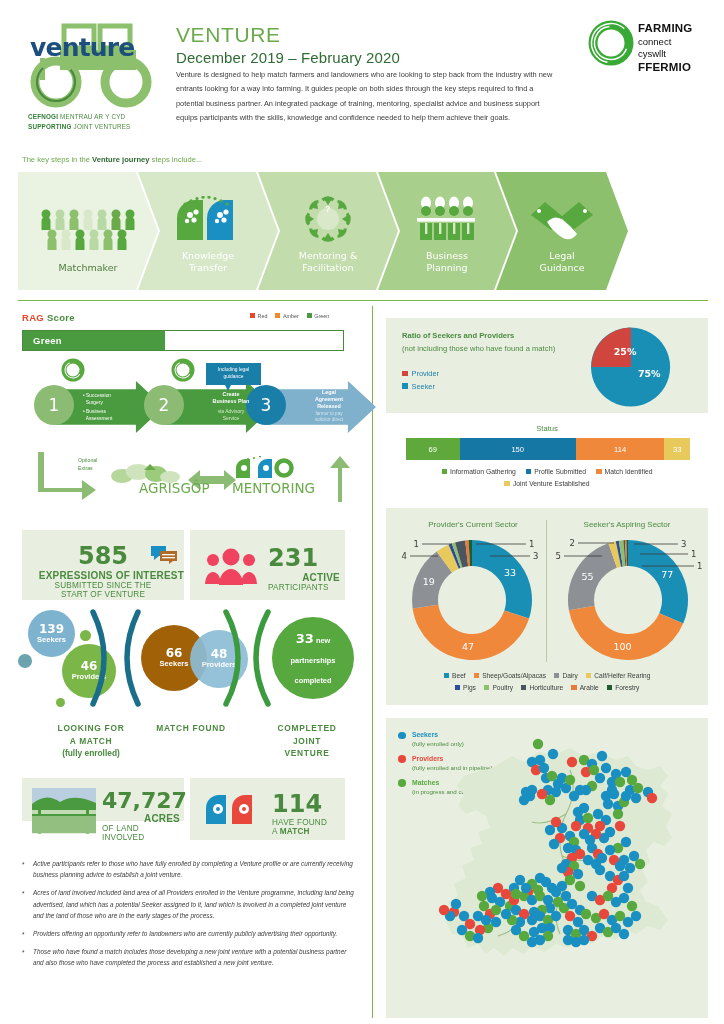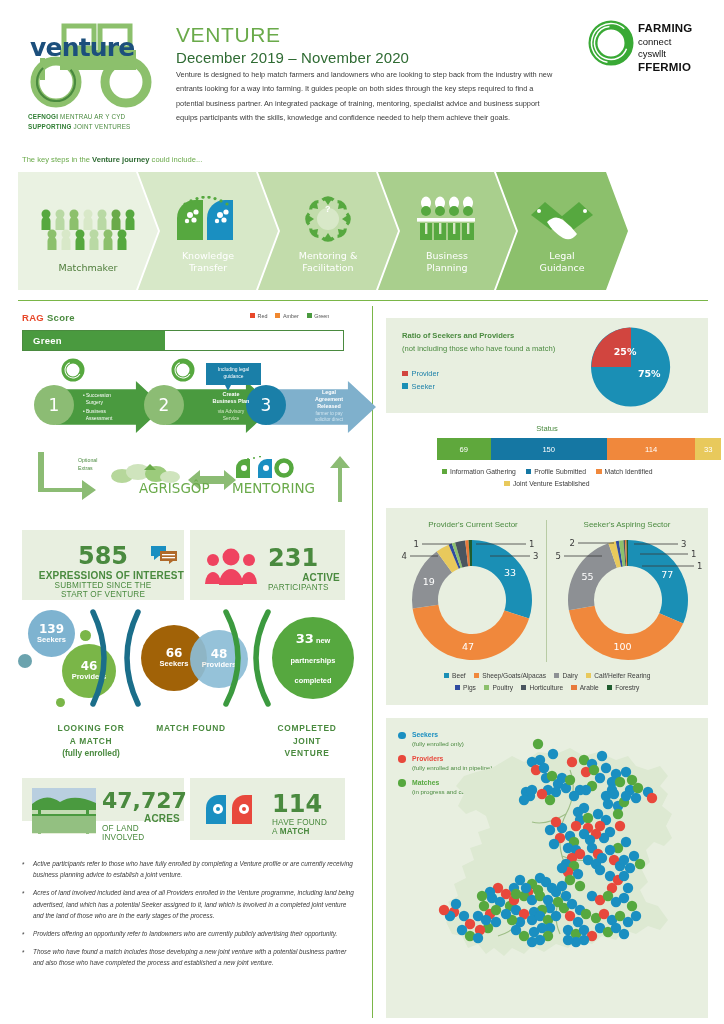--- a/index.html
+++ b/index.html
@@ -121,21 +121,21 @@
   .rp3 { left: 386px; top: 718px; width: 322px; height: 300px; }
 
   .ratio-t { position: absolute; left: 402px; top: 330px; font-size: 7.6px; color: #4a8a3f;
     font-weight: bold; line-height: 1.65; }
   .ratio-t .sub { font-weight: normal; }
   .ratio-leg { position: absolute; left: 402px; top: 368px; font-size: 7.4px; color: #1a7fa8; line-height: 1.7; }
   .ratio-leg i { display: inline-block; width: 5.5px; height: 5.5px; margin-right: 4px; }
 
   .status-t { position: absolute; left: 386px; top: 424px; width: 322px; text-align: center;
     font-size: 7.6px; color: #4a8a3f; }
-  .status-bar { position: absolute; left: 406px; top: 438px; width: 284px; height: 22px; display: flex; margin-left: 31px; }
+  .status-bar { position: absolute; left: 406px; top: 438px; width: 284px; height: 22px; display: flex; }
   .status-bar div { display: flex; align-items: center; justify-content: center;
     color: #fff; font-size: 7.6px; }
   .status-leg { position: absolute; left: 386px; top: 466px; width: 322px; font-size: 6.8px;
     color: #3b3b3b; text-align: center; line-height: 1.8; }
   .status-leg i { display: inline-block; width: 5.5px; height: 5.5px; margin-right: 3px; }
   .status-leg span { margin: 0 5px; white-space: nowrap; }
 
   .donut-t { position: absolute; top: 520px; font-size: 8px; color: #4a8a3f; text-align: center; width: 150px; }
   .donut-leg { position: absolute; left: 386px; top: 670px; width: 322px; text-align: center;
     font-size: 6.6px; color: #3b3b3b; line-height: 1.85; }
@@ -173,41 +173,41 @@
       <div class="mv-tagline">
         <div><span class="mv-tl-bold">CEFNOGI</span>
           <span class="mv-tl-norm">MENTRAU AR Y CYD</span></div>
         <div><span class="mv-tl-bold">SUPPORTING</span>
           <span class="mv-tl-norm">JOINT VENTURES</span></div>
       </div>
     </div>
 
     <div class="head-title">
       <h1>VENTURE</h1>
-      <h2>December 2019 – November 2020</h2>
+      <h2>December 2019 – February 2020</h2>
     </div>
     <div class="head-body">Venture is designed to help match farmers and landowners who are looking to step back from the industry with new entrants looking for a way into farming. It guides people on both sides through the key steps required to find a potential business partner. An integrated package of training, mentoring, specialist advice and business support equips participants with the skills, knowledge and confidence needed to help them achieve their goals.</div>
 
     <div class="logo-fc">
       <svg class="fc-ring" width="50" height="50" viewBox="0 0 50 50">
         <circle cx="25" cy="25" r="18" fill="none" stroke="#39a935" stroke-width="9"></circle>
         <circle cx="25" cy="25" r="16.5" fill="none" stroke="#ffffff" stroke-width="1.5" stroke-dasharray="70 34" transform="rotate(20 25 25)"></circle>
         <circle cx="25" cy="25" r="19.5" fill="none" stroke="#ffffff" stroke-width="1.5" stroke-dasharray="55 50" transform="rotate(150 25 25)"></circle>
       </svg>
       <div class="fc-text">
         <div class="fc-t1">FARMING</div>
         <div class="fc-t2">connect</div>
         <div class="fc-t3">cyswllt</div>
         <div class="fc-t4">FFERMIO</div>
       </div>
     </div>
   </div>
 
   <div class="journey-lead">
-    <span>The key steps in the </span><b>Venture journey</b><span> could include...</span>
+    <span>The key steps in the </span><b>Venture journey</b><span> steps include...</span>
   </div>
   <div class="journey" id="journey">
       <div class="chev" style="width:140px; margin-left:0px; z-index:10;">
      <div class="chev-inner" style="background:#eaf2e2"></div>
      <div class="chev-icon">
           <svg width="96" height="46" viewBox="0 0 96 46">
      <g fill="#56a83f">
               <circle cx="6" cy="6" r="4.5"></circle>
               <path d="M1.5 22 v-9 a4.5 4.5 0 0 1 9 0 v9 z"></path>
             </g>

